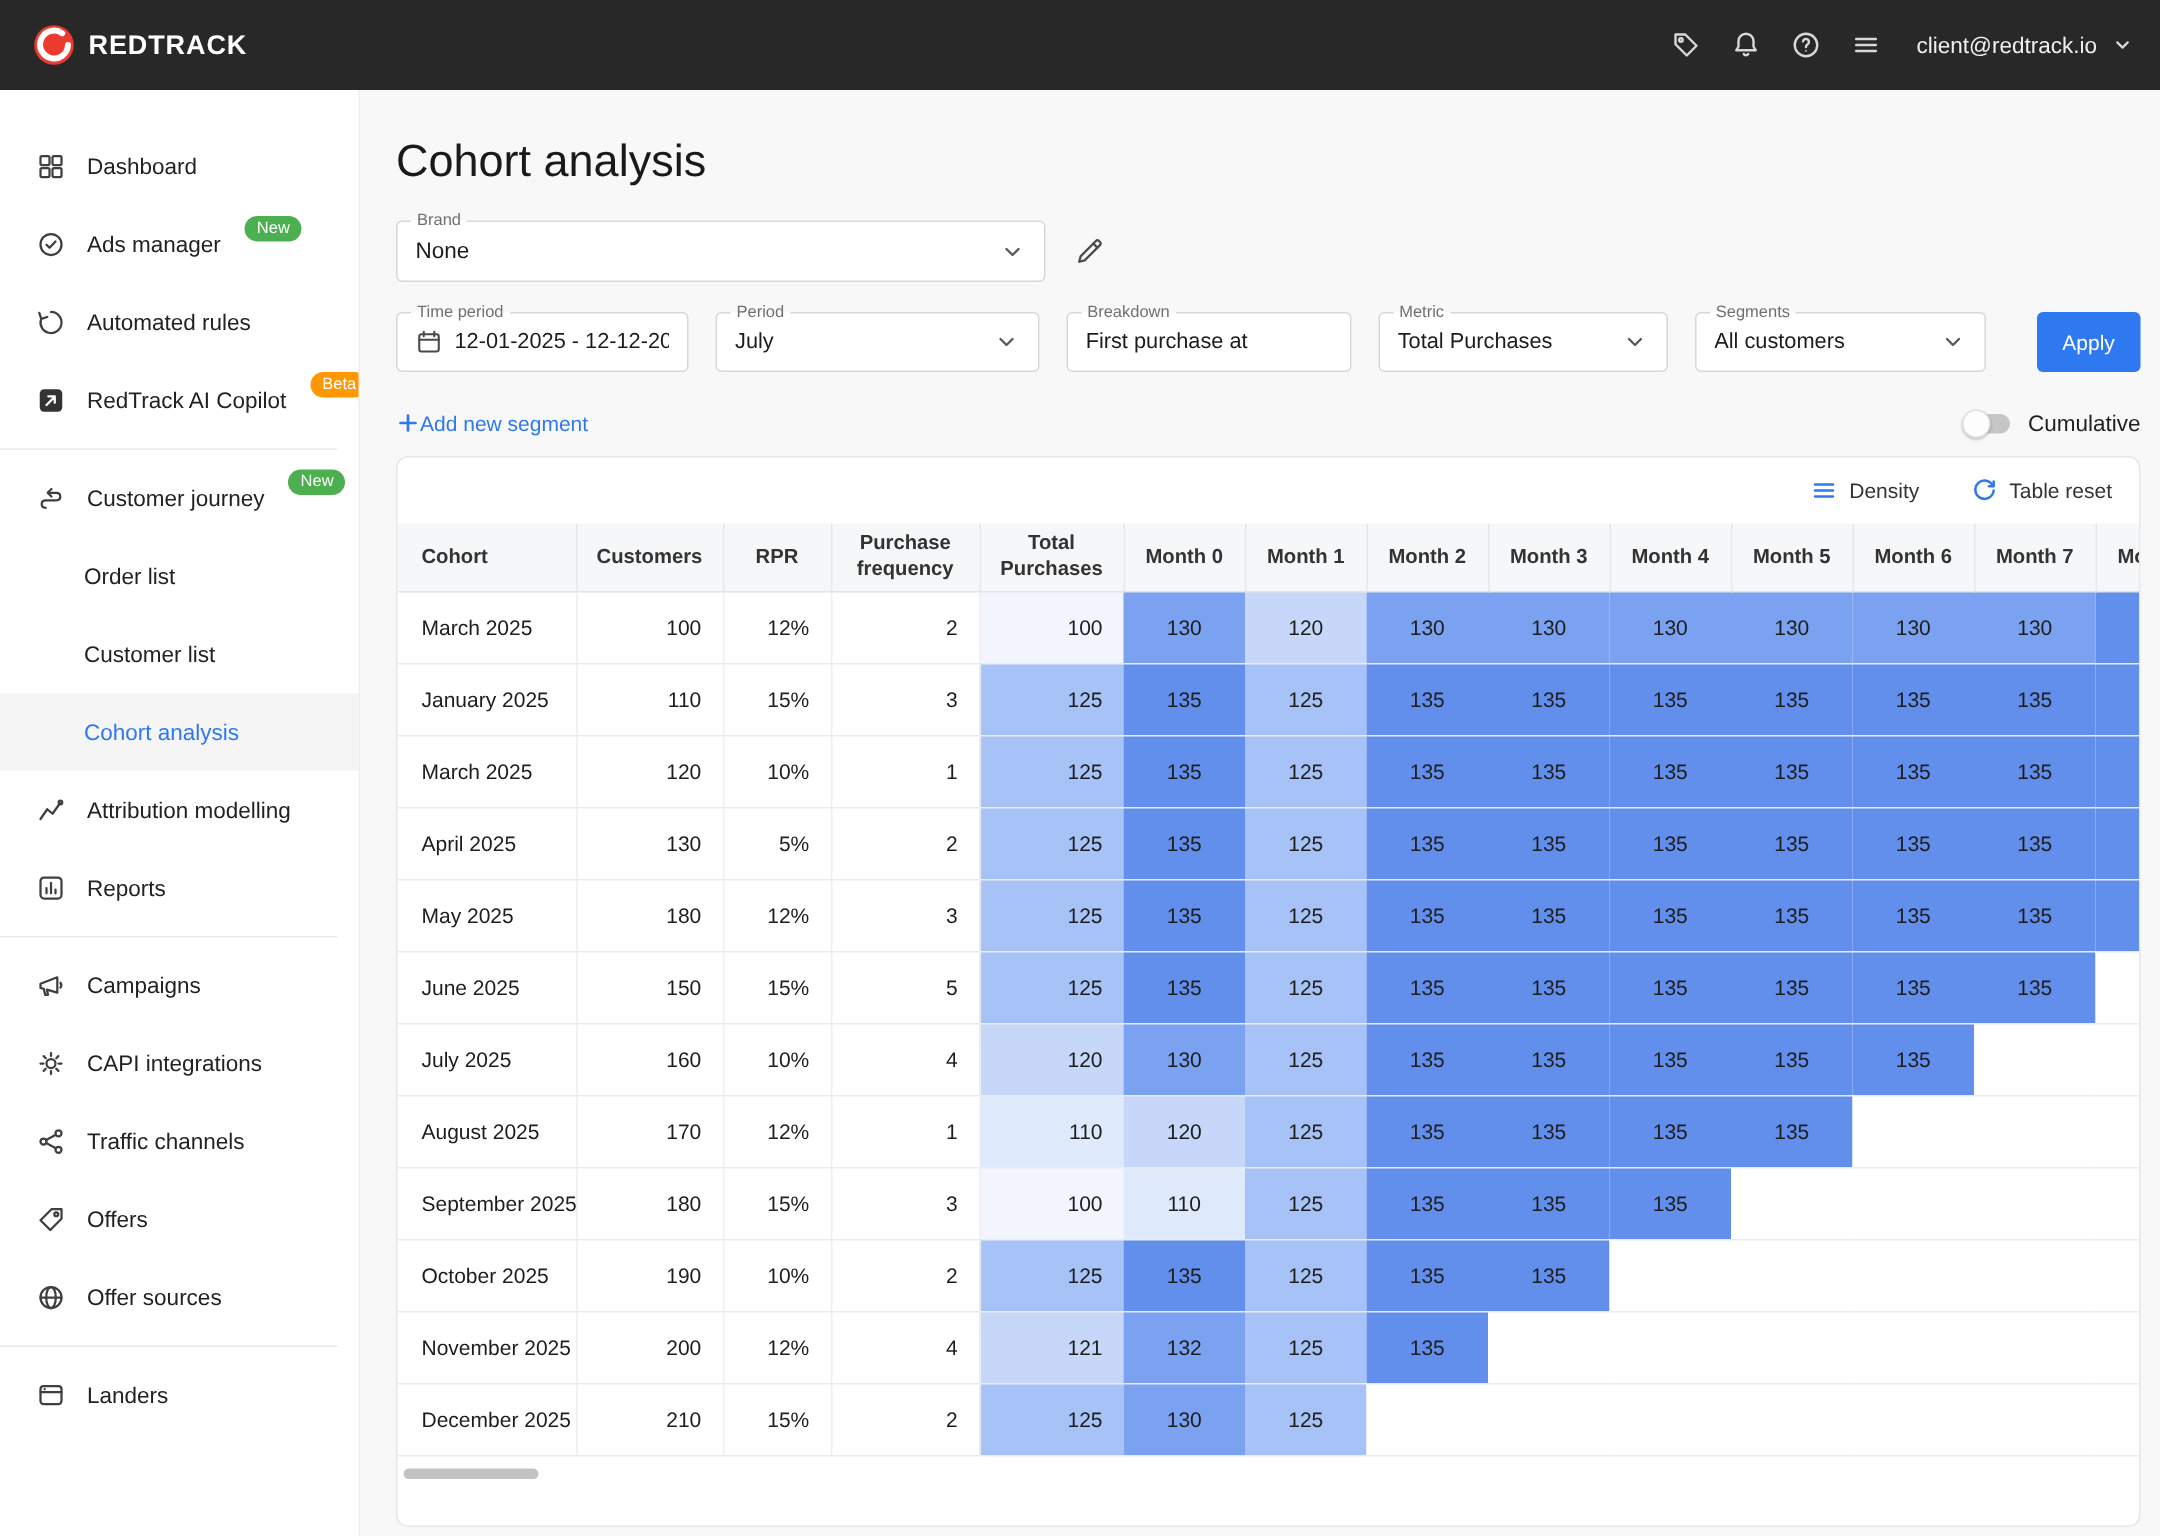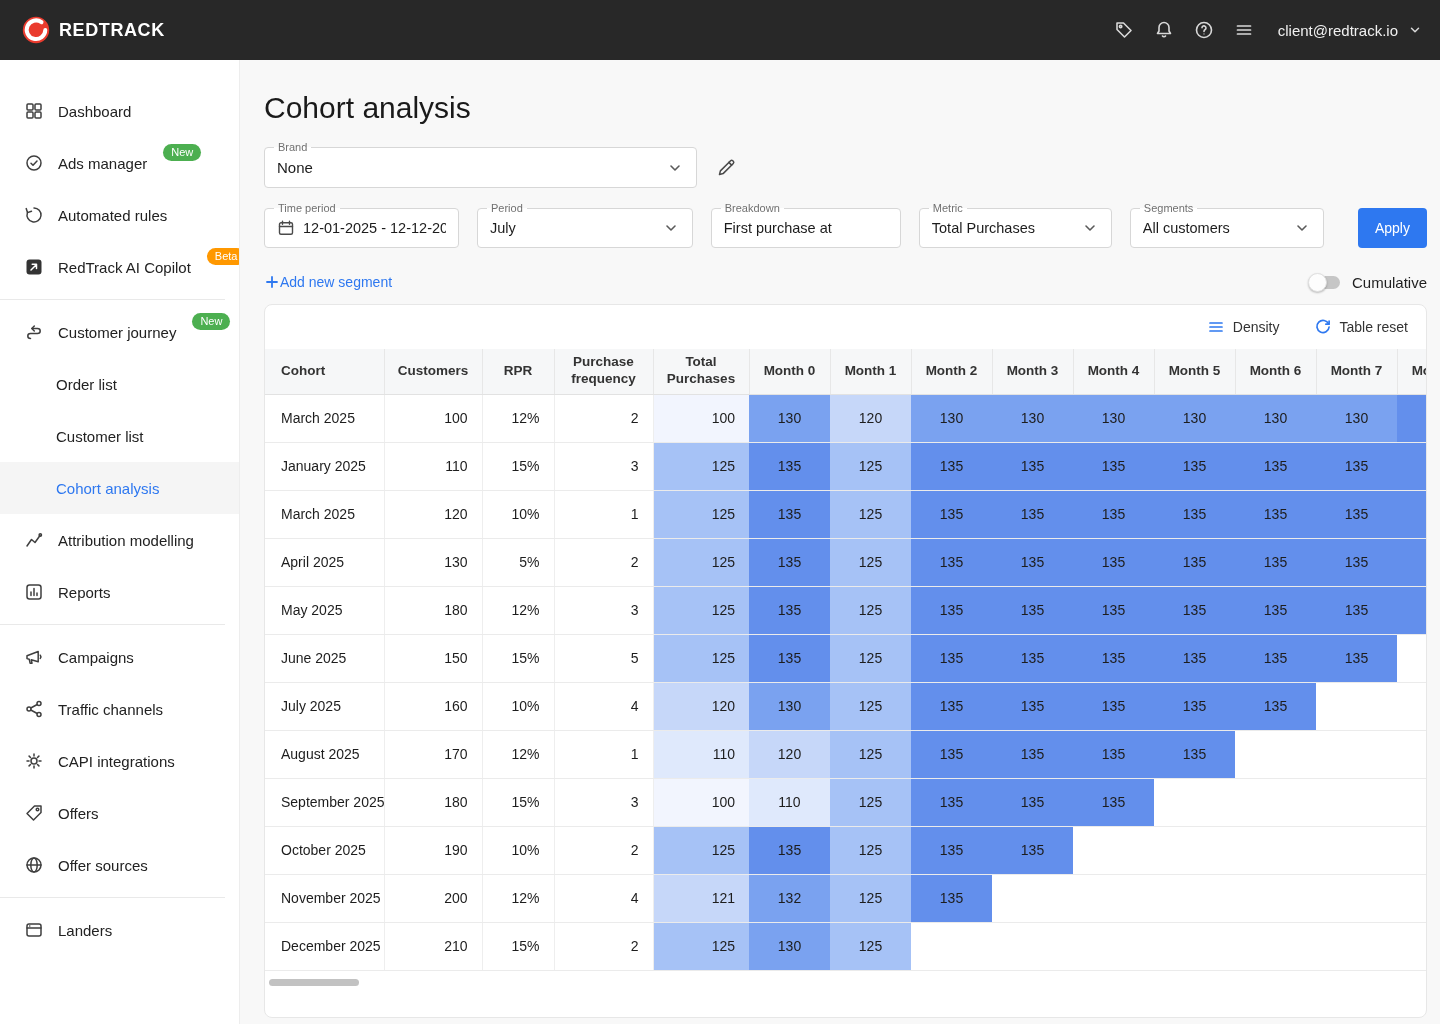--- a/index.html
+++ b/index.html
@@ -214,36 +214,36 @@
           <svg width="20" height="20" viewBox="0 0 20 20" fill="none" stroke="#3f3f3f" stroke-width="1.5" stroke-linecap="round" stroke-linejoin="round">
             <path d="M3 8.8v2.8l2.2.6.9 4H8l-.7-3.4 6.9 2V4.5L3 8.8z"></path>
             <path d="M16.3 8.2a2.6 2.6 0 0 1 0 3.2"></path>
           </svg>
         </span>
         <span class="sb-label">Campaigns</span>
       </div>
       <div class="sb-item">
         <span class="sb-icon">
           <svg width="20" height="20" viewBox="0 0 20 20" fill="none" stroke="#3f3f3f" stroke-width="1.5" stroke-linecap="round" stroke-linejoin="round">
+            <circle cx="10" cy="10" r="3"></circle>
+            <path d="M10 3v2M10 15v2M3 10h2M15 10h2M5.1 5.1l1.4 1.4M13.5 13.5l1.4 1.4M14.9 5.1l-1.4 1.4M6.5 13.5l-1.4 1.4"></path>
+          </svg>
+        </span>
+        <span class="sb-label">CAPI integrations</span>
+      </div>
+      <div class="sb-item">
+        <span class="sb-icon">
+          <svg width="20" height="20" viewBox="0 0 20 20" fill="none" stroke="#3f3f3f" stroke-width="1.5" stroke-linecap="round" stroke-linejoin="round">
             <circle cx="5" cy="10" r="2"></circle>
             <circle cx="15" cy="4.5" r="2"></circle>
             <circle cx="15" cy="15.5" r="2"></circle>
             <path d="M6.8 9l6.4-3.5M6.8 11l6.4 3.5"></path>
           </svg>
         </span>
         <span class="sb-label">Traffic channels</span>
-      </div>
-      <div class="sb-item">
-        <span class="sb-icon">
-          <svg width="20" height="20" viewBox="0 0 20 20" fill="none" stroke="#3f3f3f" stroke-width="1.5" stroke-linecap="round" stroke-linejoin="round">
-            <circle cx="10" cy="10" r="3"></circle>
-            <path d="M10 3v2M10 15v2M3 10h2M15 10h2M5.1 5.1l1.4 1.4M13.5 13.5l1.4 1.4M14.9 5.1l-1.4 1.4M6.5 13.5l-1.4 1.4"></path>
-          </svg>
-        </span>
-        <span class="sb-label">CAPI integrations</span>
       </div>
       <div class="sb-item">
         <span class="sb-icon">
           <svg width="20" height="20" viewBox="0 0 20 20" fill="none" stroke="#3f3f3f" stroke-width="1.5" stroke-linecap="round" stroke-linejoin="round">
             <path d="M3 10.5L10.5 3H17v6.5L9.5 17 3 10.5z"></path>
             <circle cx="13.5" cy="6.5" r="1.3"></circle>
           </svg>
         </span>
         <span class="sb-label">Offers</span>
       </div>

